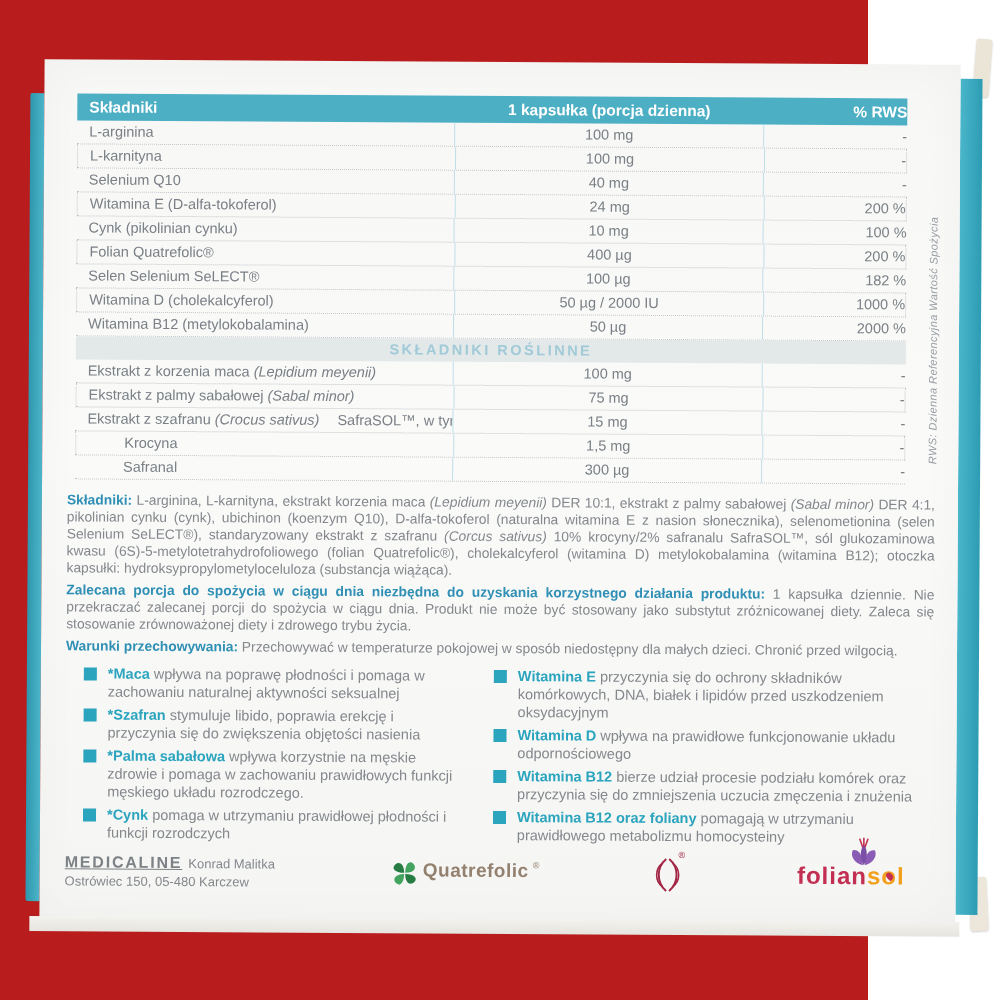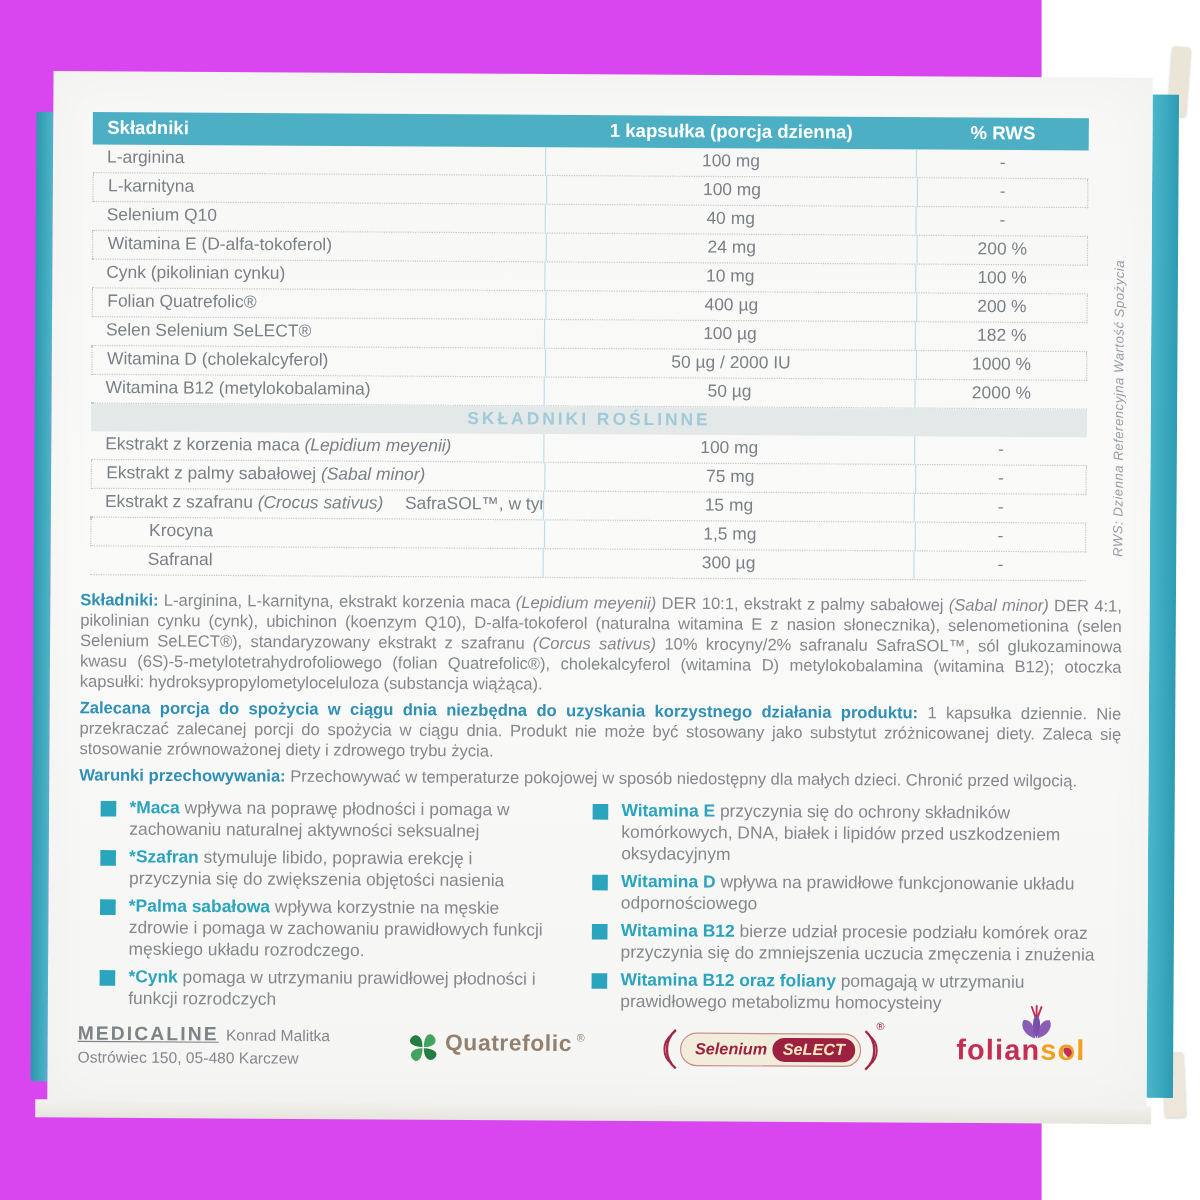--- a/index.html
+++ b/index.html
@@ -1,18 +1,18 @@
 <!DOCTYPE html>
 <html><head>
 <meta charset="utf-8">
 <style>
   html,body{margin:0;padding:0;}
   body{width:1000px;height:1000px;background:#ffffff;overflow:hidden;
        font-family:"Liberation Sans",sans-serif;}
-  .photo{position:relative;width:868px;height:1000px;background:#d946ef;}
+  .photo{position:relative;width:868px;height:1000px;background:#b91c1c;}
 
   
   .box{position:absolute;left:28px;top:62px;width:952px;height:858px;transform:rotate(0.35deg);}
   .side-left{position:absolute;left:0;top:34px;bottom:16px;width:14px;
              background:linear-gradient(90deg,#2e97ad,#4cb5c9);border-radius:2px 0 0 2px;}
   .side-right{position:absolute;right:0;top:14px;bottom:8px;width:22px;
               background:linear-gradient(90deg,#4ab6ca,#2d9cb3);}
   .flap-top{position:absolute;right:-8px;top:-26px;width:16px;height:58px;background:#eae5d7;
             border-radius:3px;transform:rotate(4deg);box-shadow:0 1px 2px rgba(0,0,0,.18);}
   .flap-bottom{position:absolute;right:-10px;bottom:-8px;width:18px;height:54px;background:#ece7da;
@@ -24,21 +24,21 @@
         background:linear-gradient(180deg,#f7f7f6 0%,#fafaf9 45%,#f5f5f3 100%);
         padding:34px 23px 0 25px;box-shadow:inset 0 0 45px rgba(0,0,0,.03);}
 
   
   .ntable{width:830px;margin-left:8px;font-size:14.5px;color:#7a8086;}
   .t-header{display:flex;height:27px;line-height:27px;background:#4dafc4;color:#fff;
             font-weight:bold;font-size:15.5px;}
   .c1{width:377px;padding-left:12px;box-sizing:border-box;text-align:left;
       white-space:nowrap;overflow:hidden;}
   .c2{width:310px;text-align:center;box-sizing:border-box;}
-  .c3{flex:1;text-align:center;}
+  .c3{flex:1;text-align:right;}
   .t-row{display:flex;height:23px;line-height:23px;border-bottom:1px dotted #c3c7ca;}
   .t-row .c2{border-left:1px solid #bedee7;border-right:1px solid #bedee7;}
   .t-row.alt{border-left:1px dotted #c3c7ca;border-right:1px dotted #c3c7ca;}
   .t-row.indent .c1{padding-left:48px;}
   .latin{font-style:italic;margin-left:4px;}
   .suffix{margin-left:18px;}
   .t-band{height:23px;line-height:23px;background:#e3e8e9;color:#a0cad8;font-weight:bold;
           letter-spacing:2.5px;text-align:center;font-size:14.5px;}
 
   
@@ -246,24 +246,20 @@
           </svg>
           <span class="q-text">Quatrefolic</span>
             <sup class="q-reg">®</sup>
         </div>
 
         <div class="logo-sel">
           <svg width="13" height="34" viewBox="0 0 13 34">
             <path d="M11.5 1 A21 21 0 0 0 11.5 33" fill="none" stroke="#a32746" stroke-width="2"></path>
             <path d="M8 5 A15 15 0 0 0 8 29" fill="none" stroke="#a32746" stroke-width="1.6"></path>
           </svg>
-          <span class="sel-oval">
-            <span class="sel-left">Selenium</span>
-            <span class="sel-pill"><span class="sel-right">SeLECT</span></span>
-          </span>
           <svg width="13" height="34" viewBox="0 0 13 34" style="transform:scaleX(-1)">
             <path d="M11.5 1 A21 21 0 0 0 11.5 33" fill="none" stroke="#a32746" stroke-width="2"></path>
             <path d="M8 5 A15 15 0 0 0 8 29" fill="none" stroke="#a32746" stroke-width="1.6"></path>
           </svg>
           <span class="sel-reg">®</span>
         </div>
 
         <div class="logo-saf">
           <svg class="saf-flower" width="34" height="30" viewBox="0 0 34 30">
             <path d="M17 14 L13 3 M17 14 L17 2 M17 14 L21 3" stroke="#c03152" stroke-width="1.6" fill="none" stroke-linecap="round"></path>

